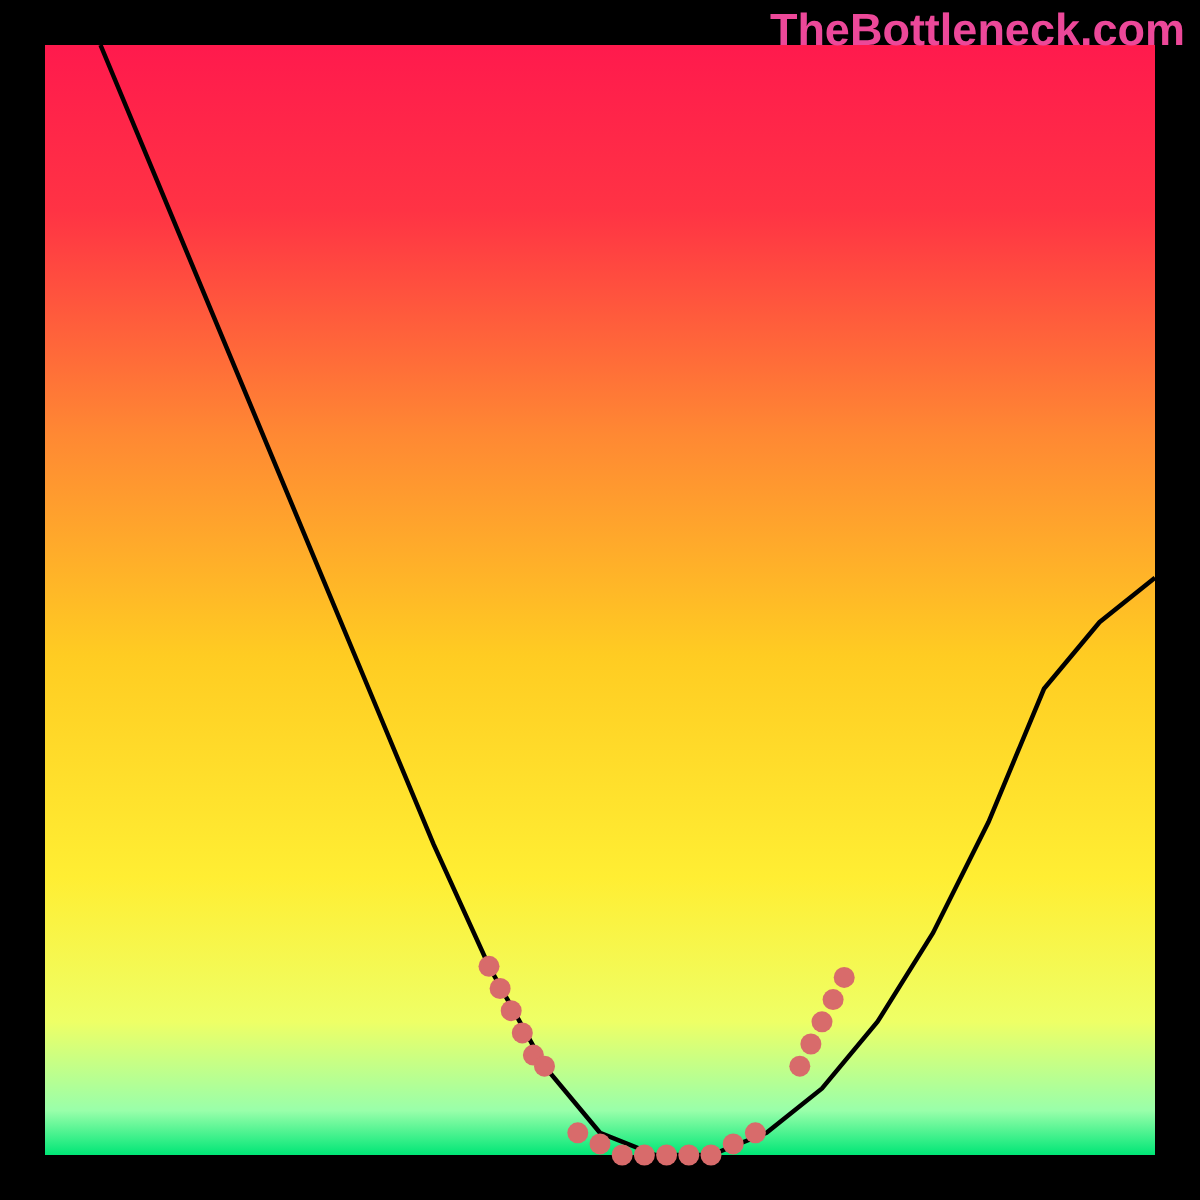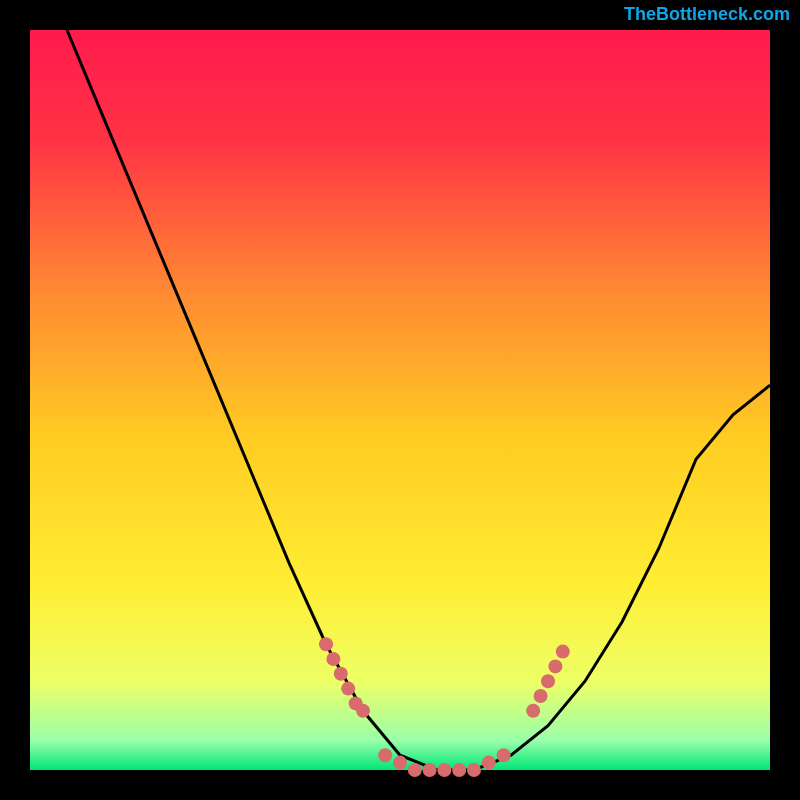--- a/index.html
+++ b/index.html
@@ -16,22 +16,22 @@
     top: 0;
     left: 0;
     width: 800px;
     height: 800px;
     background: #000;
   }
   .watermark {
     position: absolute;
     top: 4px;
     right: 10px;
-    color: #0ea5e9;
-    font-size: 18px;
+    color: #ec4899;
+    font-size: 30px;
     font-weight: bold;
     z-index: 10;
   }
   svg {
     position: absolute;
     top: 0;
     left: 0;
   }
 </style>
 </head>

